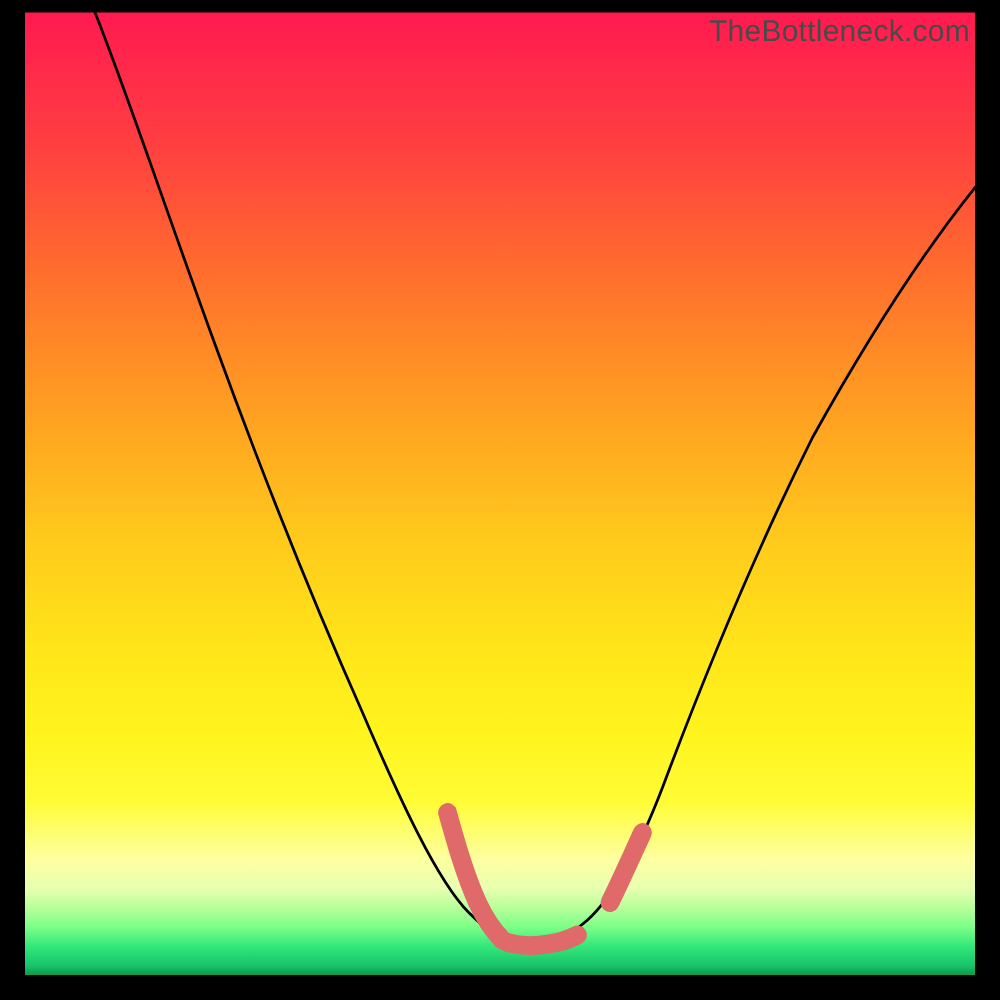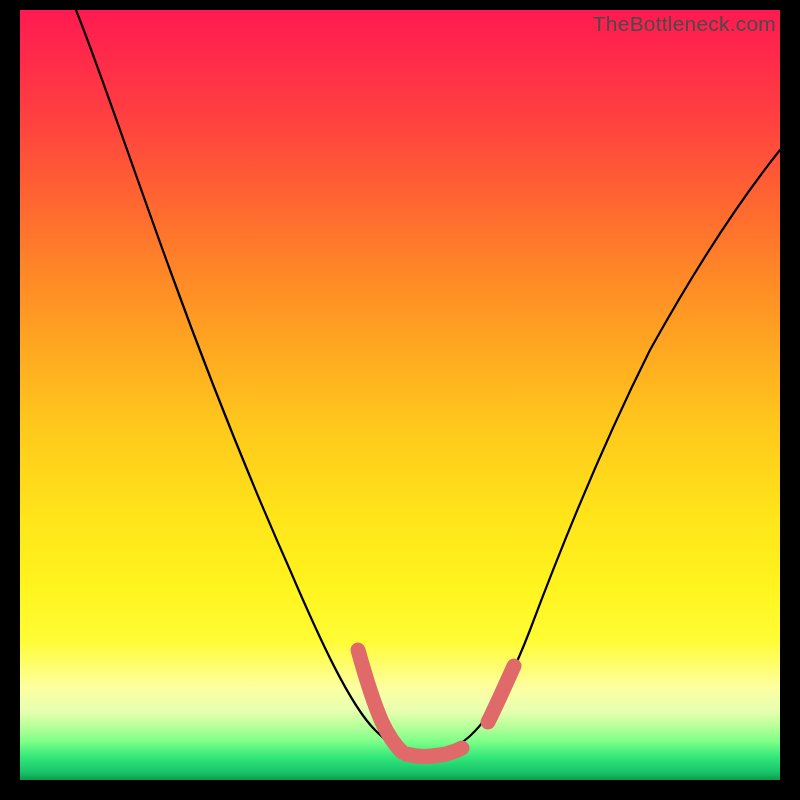--- a/index.html
+++ b/index.html
@@ -44,21 +44,21 @@
       #33e87a 97%,
       #18c46a 99%,
       #0e9a4c 100%
     );
   }
   .watermark {
     position: absolute;
     top: 12px;
     right: 24px;
     color: #4a4a4a;
-    font-size: 21px;
+    font-size: 24px;
     font-weight: 500;
     letter-spacing: 0.2px;
     user-select: none;
   }
   svg.curve {
     position: absolute;
     top: 0;
     left: 0;
   }
 </style>

